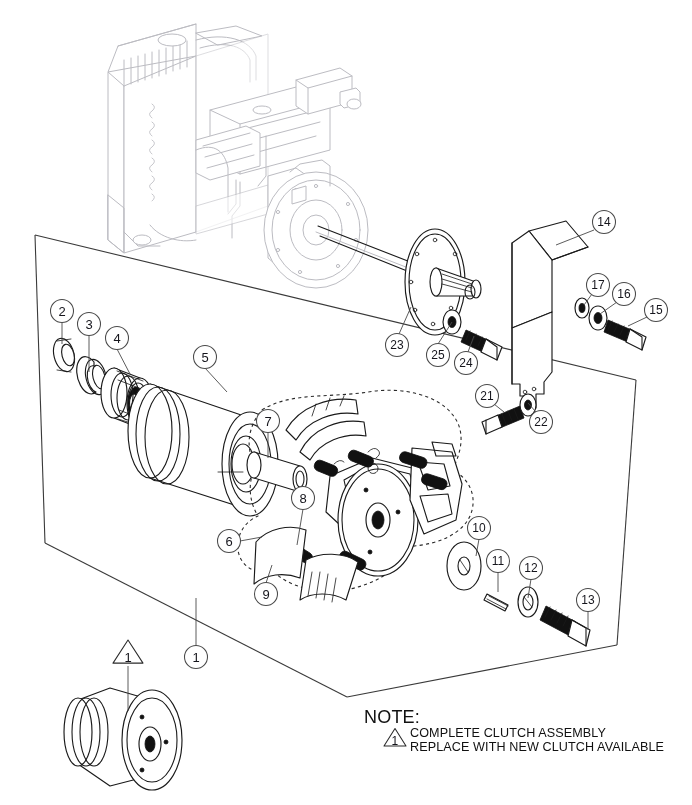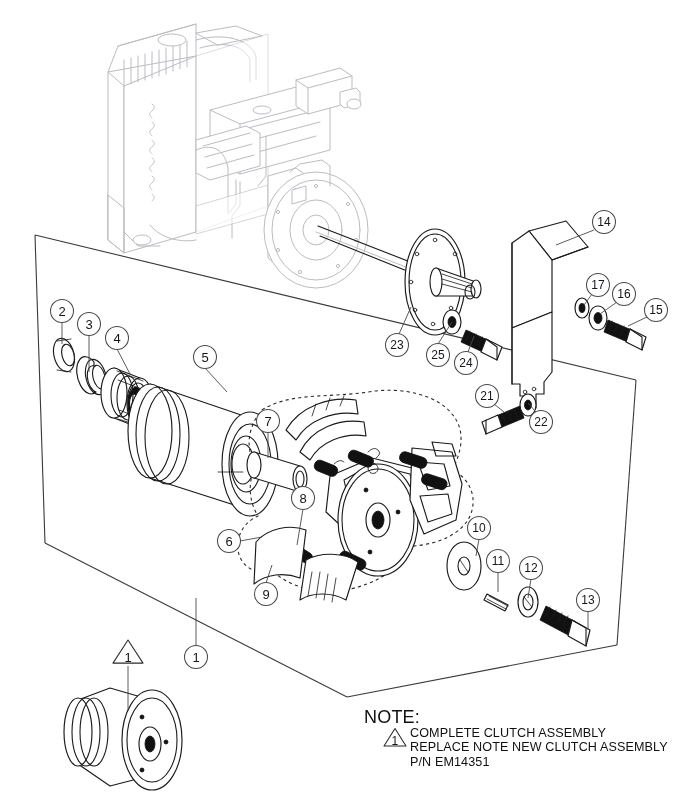--- a/index.html
+++ b/index.html
@@ -537,18 +537,17 @@
 <div id="note-block">
   <div id="note-title">NOTE:</div>
   <div id="note-tri">
     <svg viewBox="0 0 26 22" width="26" height="22">
       <path class="calloutTri" d="M13 2.5 L24 20 L2 20 Z"></path>
       <text class="callout sm" x="13" y="15">1</text>
     </svg>
   </div>
   <div id="note-lines">
     <div>COMPLETE CLUTCH ASSEMBLY</div>
-    <div>REPLACE NOTE NEW CLUTCH ASSEMBLY</div>
-    <div>P/N EM14351</div>
+    <div>REPLACE WITH NEW CLUTCH AVAILABLE</div>
   </div>
 </div>
 
 </div>
 
 </body></html>

